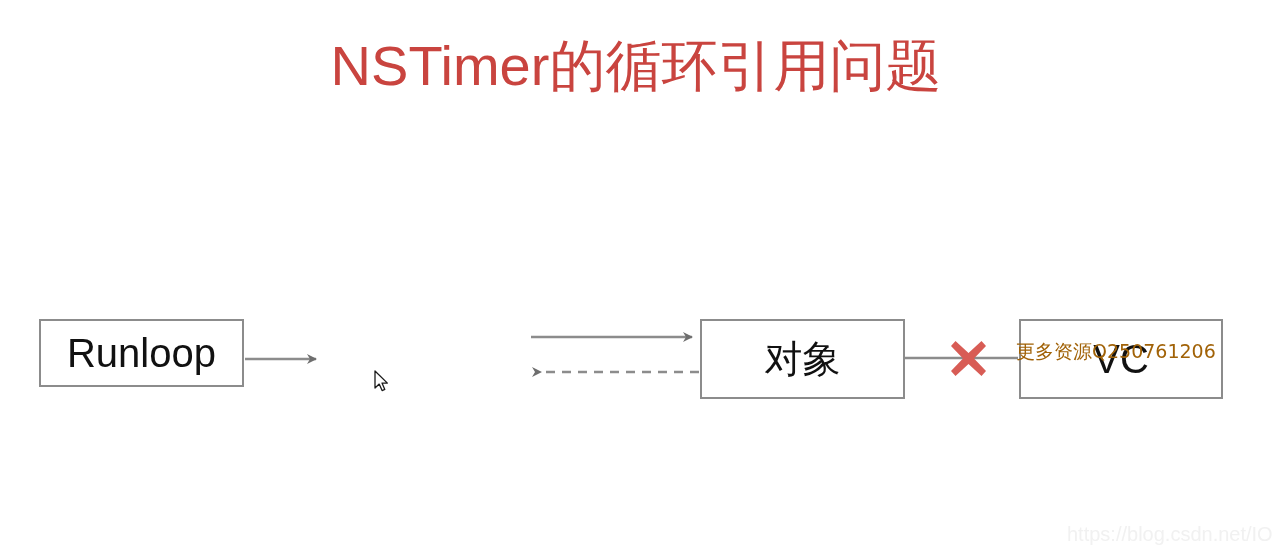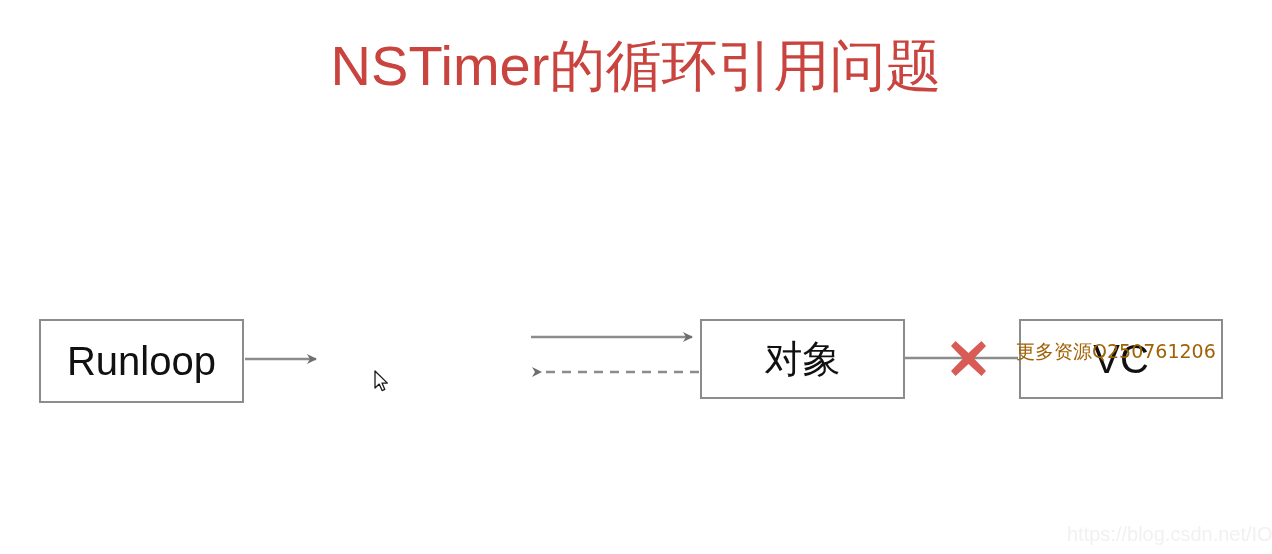--- a/index.html
+++ b/index.html
@@ -54,21 +54,21 @@
     display: flex;
     align-items: center;
     justify-content: center;
     color: #111111;
     font-size: 40px;
     line-height: 1;
     font-weight: 400;
     font-family: "Liberation Sans", "DejaVu Sans", sans-serif;
   }
 
-  #node-runloop { left: 39px;   top: 319px; width: 205px; height: 84px; }
+  #node-runloop { left: 39px;   top: 319px; width: 205px; height: 68px; }
   #node-nstimer { left: 325px;  top: 319px; width: 205px; height: 80px; }
   #node-object  { left: 700px;  top: 319px; width: 205px; height: 80px; }
   #node-vc      { left: 1019px; top: 319px; width: 204px; height: 80px; }
 
   .node-box .node-label-cjk {
     font-family: "DejaVu Sans", "Liberation Sans", sans-serif;
     font-size: 38px;
   }
 
   

